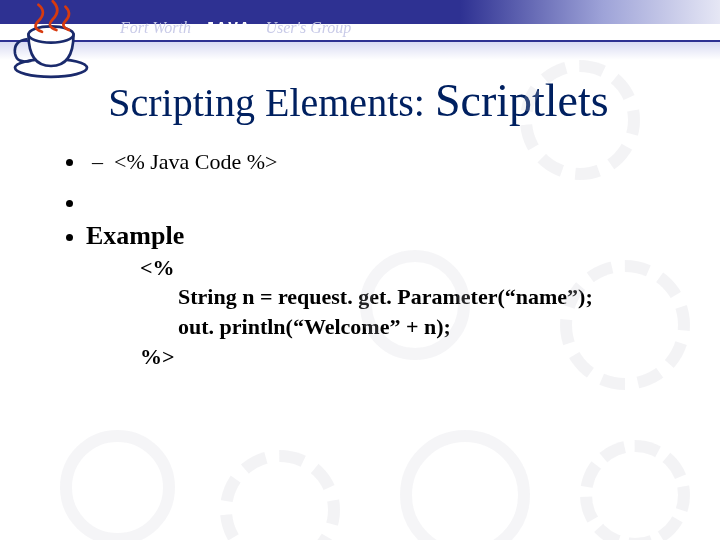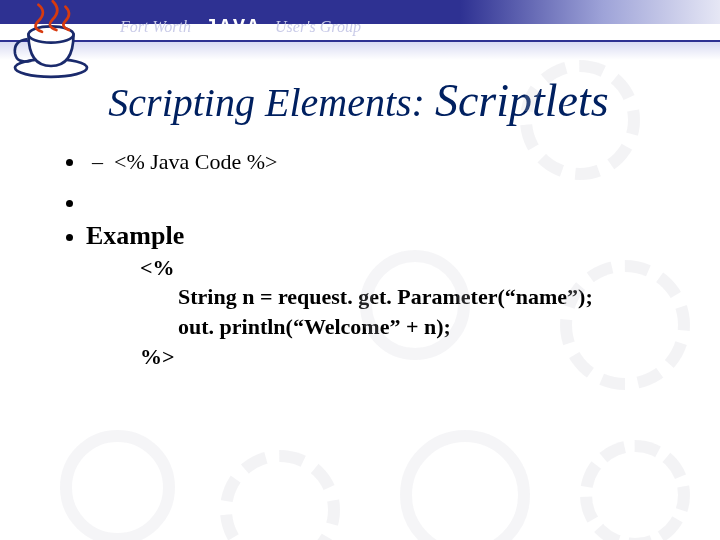--- a/index.html
+++ b/index.html
@@ -30,21 +30,21 @@
   }
   .banner-text {
     position: relative;
     margin-left: 120px;
     display: flex;
     align-items: baseline;
     gap: 14px;
     z-index: 2;
   }
   .banner-fw   { font-family: Georgia, serif; font-style: italic; font-size: 16px; color: #c9cbe8; }
-  .banner-java { font-family: Liberation Mono, monospace; font-weight: 900; font-size: 20px; letter-spacing: 2px; color: #ffffff; }
+  .banner-java { font-family: Liberation Mono, monospace; font-weight: 900; font-size: 16px; letter-spacing: 2px; color: #ffffff; }
   .banner-ug   { font-family: Georgia, serif; font-style: italic; font-size: 16px; color: #c9cbe8; margin-top: 32px; }
 
   
   .header-rule {
     width: 100%;
     height: 2px;
     background: #2e3192;
     margin-top: 16px;
   }
   .header-band {
@@ -64,21 +64,20 @@
   }
 
   
   .title {
     margin: 14px 3px 20px 0;
     text-align: center;
     font-size: 40px;
     color: #002060;
     font-family: "Times New Roman", serif;
     font-weight: 400;
-    font-style: italic;
   }
   .title .big { font-size: 46px; }
 
   
   .body {
     margin-left: 60px;
     margin-right: 40px;
   }
   ul.lvl1 {
     list-style-type: disc;

